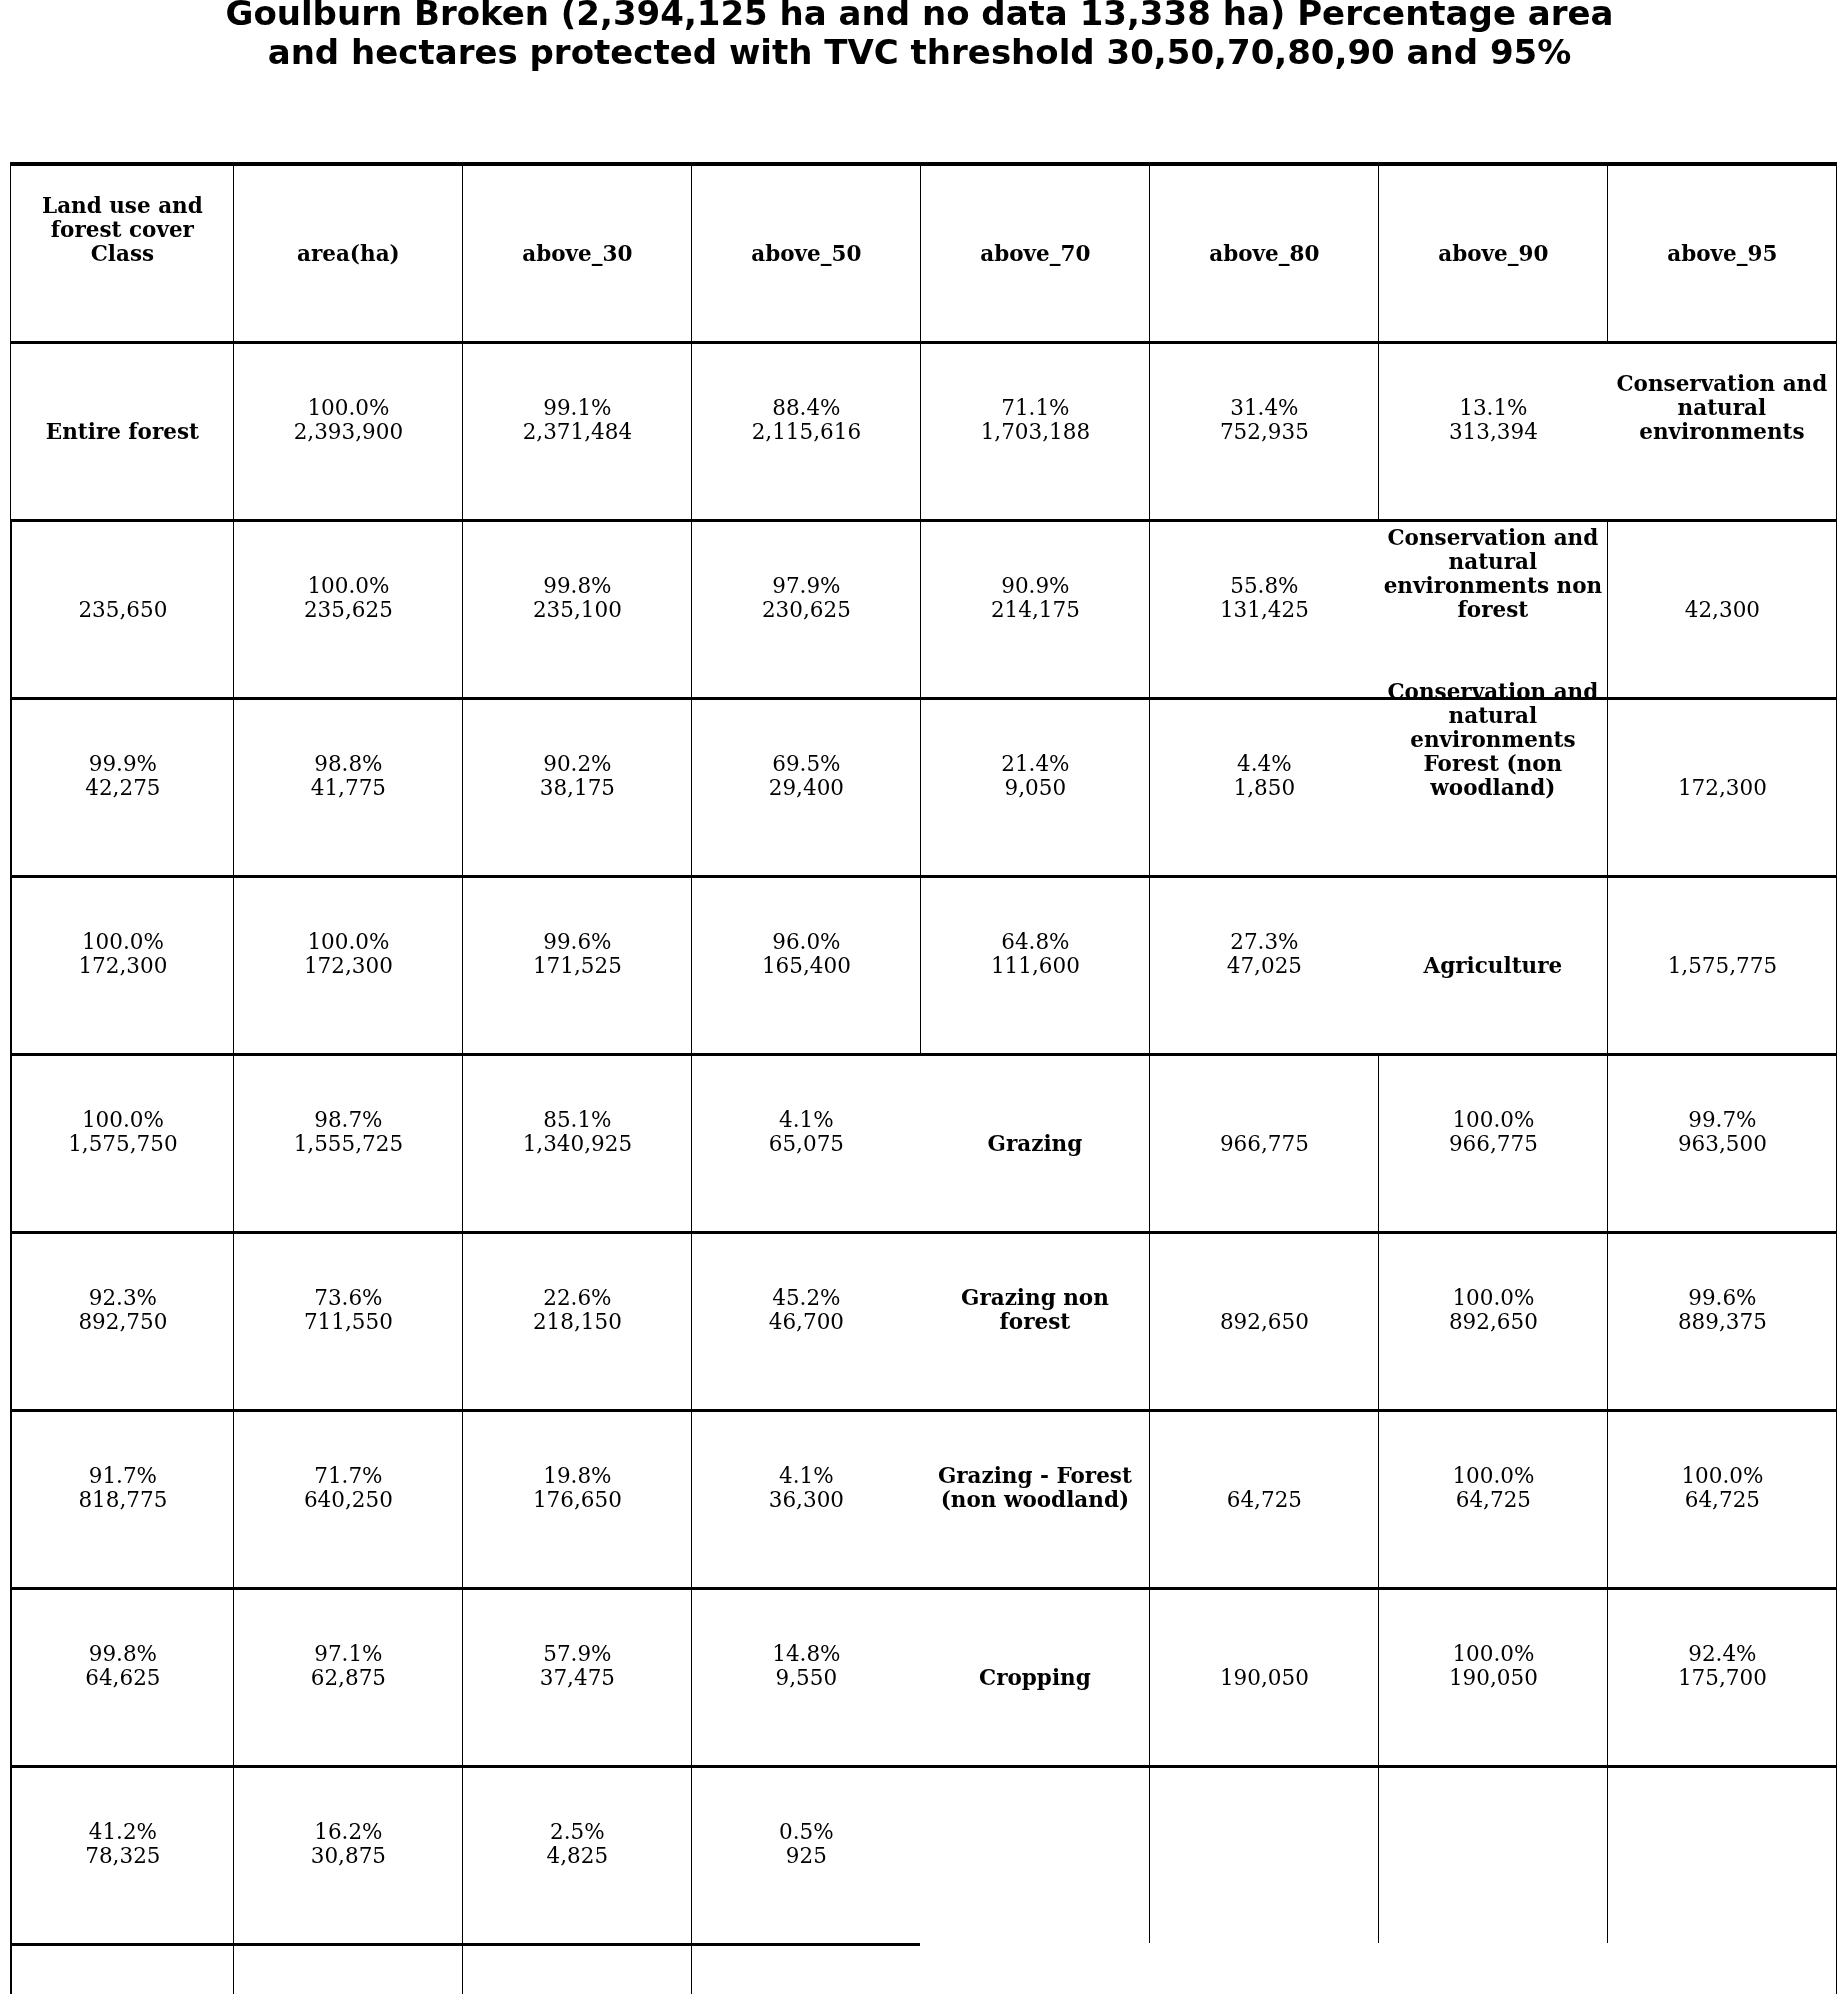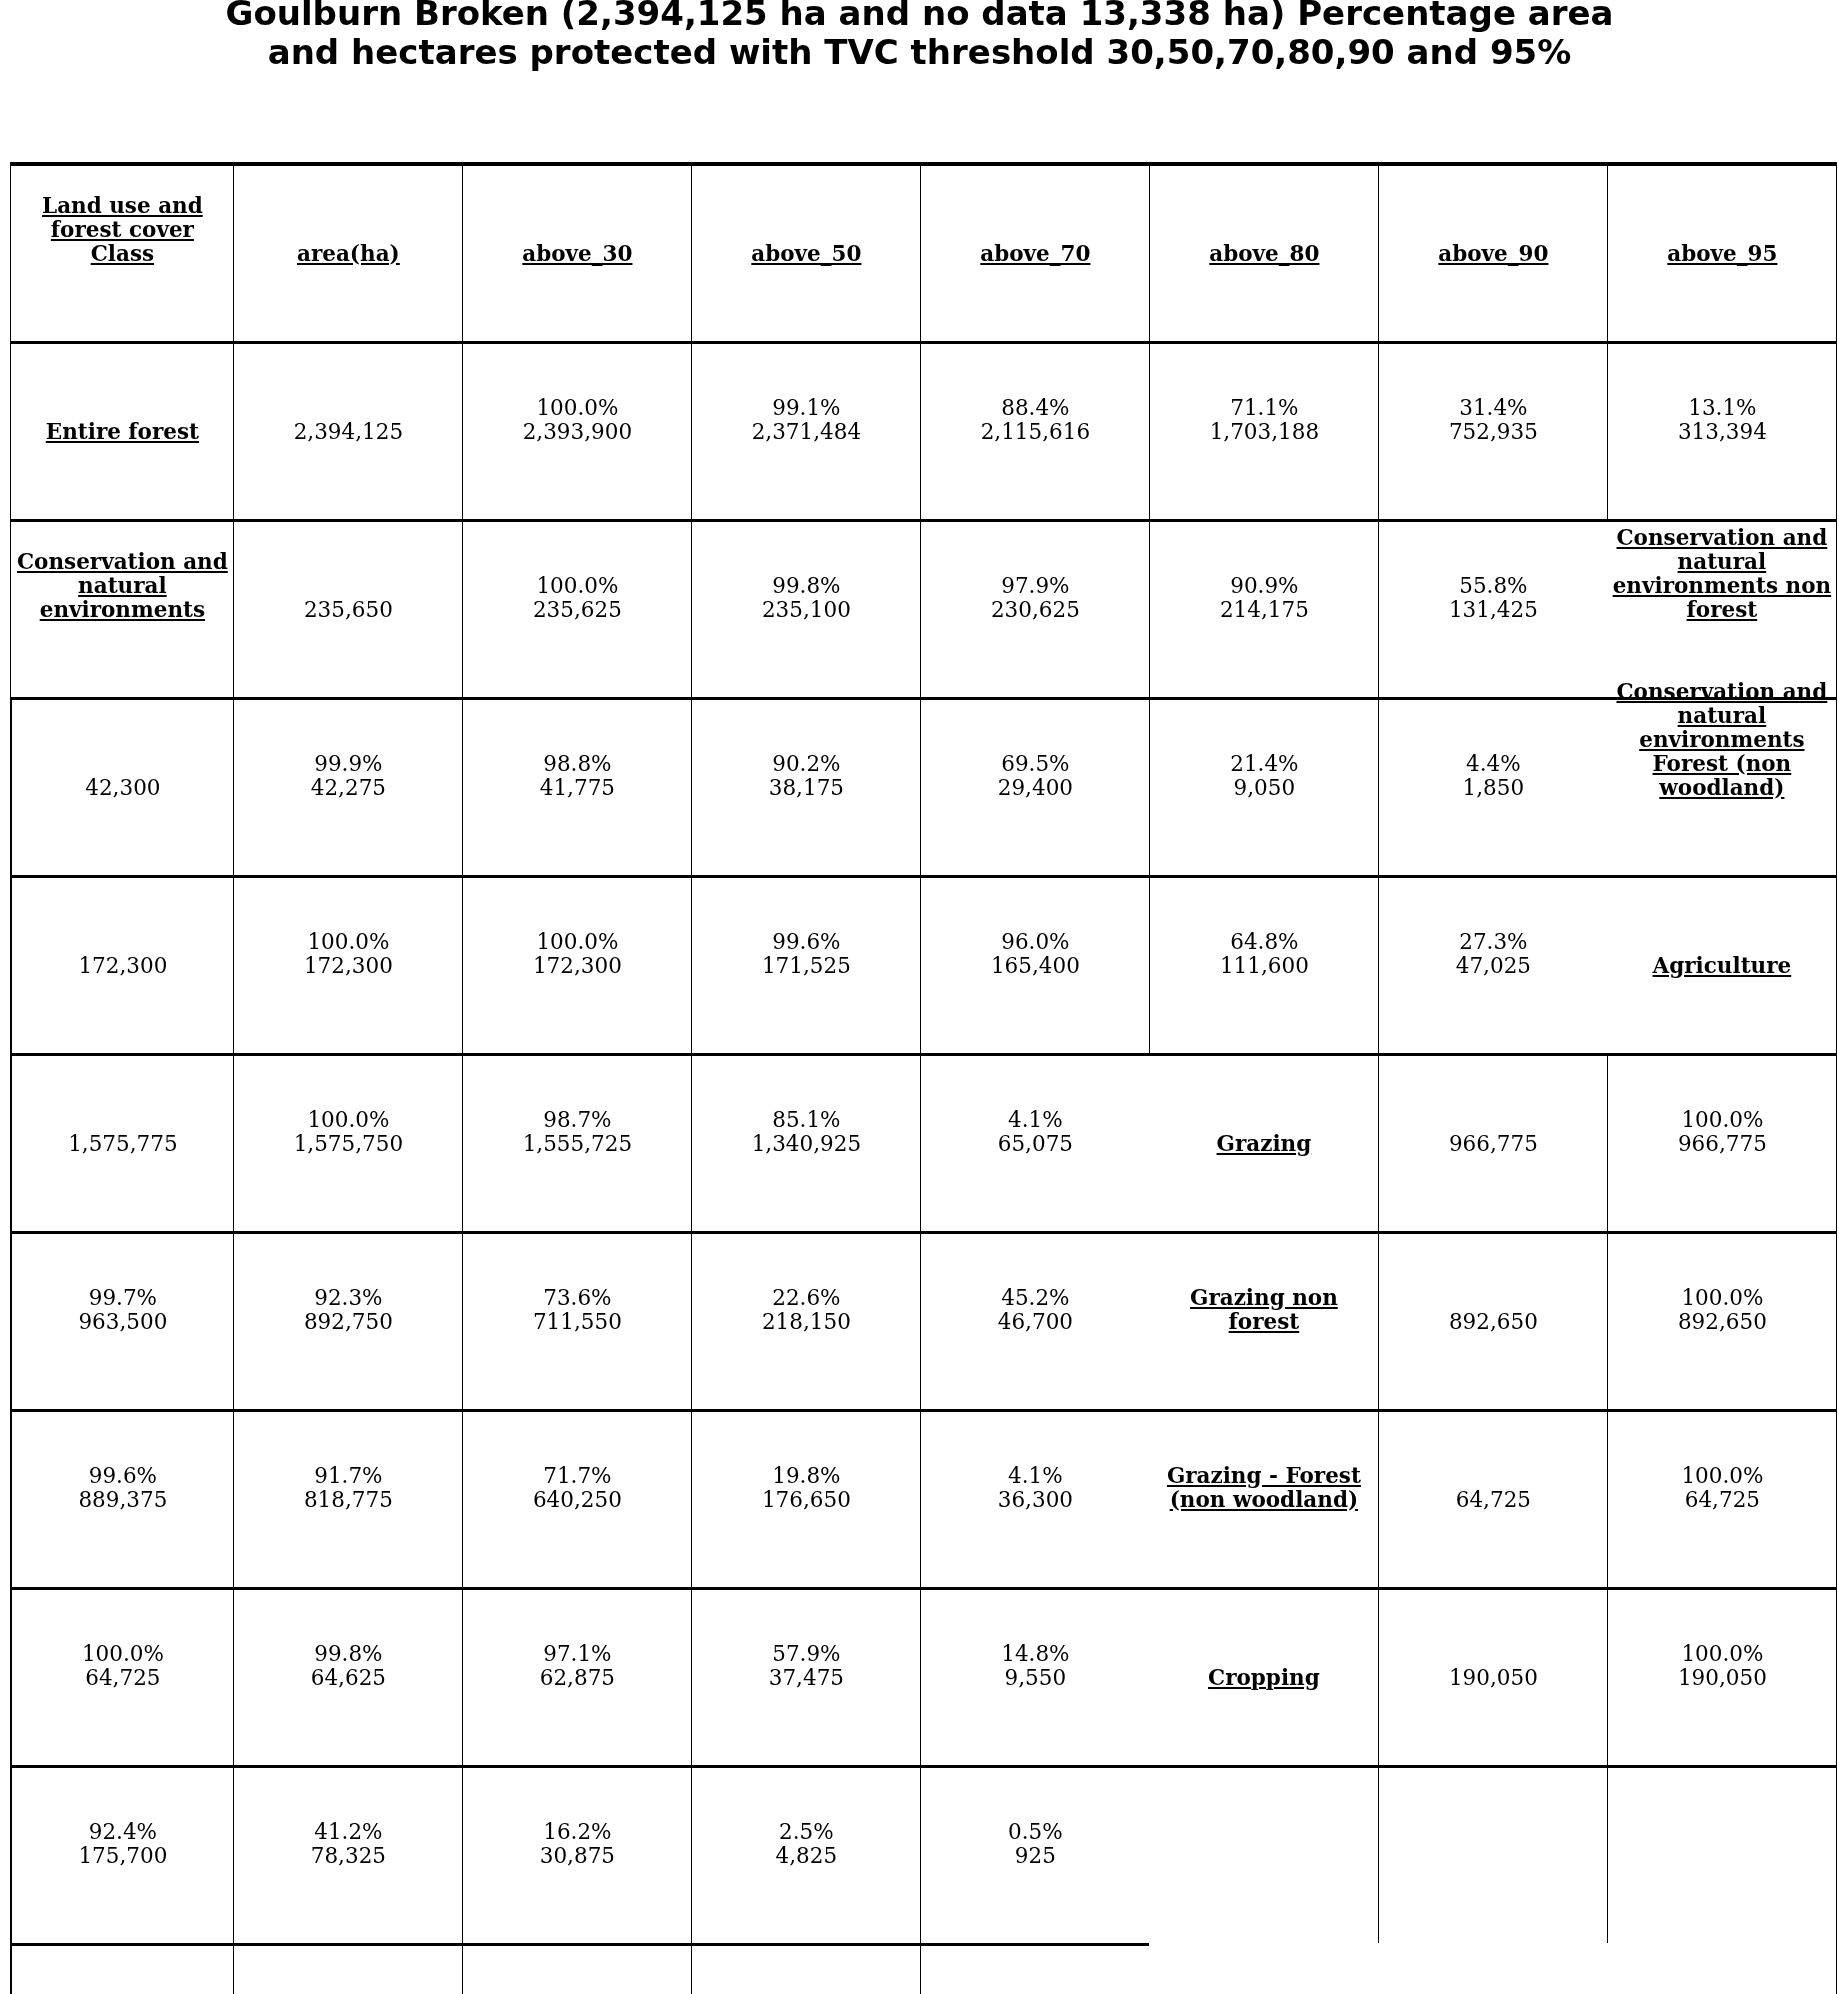--- a/index.html
+++ b/index.html
@@ -13,21 +13,21 @@
   .tablewrap{position:absolute;left:10.4px;top:162px;
     display:grid;grid-template-columns:222px repeat(7,229px);
     grid-template-rows:175px repeat(11,178px);
     border:1.6px solid #000;border-top-width:4.8px;border-bottom-width:4.8px;background:#fff;}
   .cell{position:relative;border-left:1.2px solid #000;border-top:3.6px solid #000;overflow:visible;}
   .cell.c0{border-left:none;}
   .cell.r0{border-top:none;}
   .cb{position:absolute;left:-3.2px;right:-3.2px;top:50%;
     transform:translateY(-100%) translateY(12px);
     text-align:center;white-space:pre-line;font-size:21.5px;line-height:24px;}
-  .lab .cb{font-weight:bold;text-decoration:underline;}
+  .lab .cb{font-weight:bold;}
 </style>
 </head>
 <body>
 
 <div class="page">
 
   <div class="title">Goulburn Broken (2,394,125 ha and no data 13,338 ha) Percentage area
 and hectares protected with TVC threshold 30,50,70,80,90 and 95%</div>
 
   <div class="tablewrap">
@@ -54,23 +54,20 @@
       <div class="cell r0 lab">
         <div class="cb">above_90</div>
       </div>
       <div class="cell r0 lab">
         <div class="cb">above_95</div>
       </div>
       <div class="cell c0 lab">
         <div class="cb">Entire forest</div>
       </div>
       <div class="cell num">
-        <div class="cb">2,394,125</div>
-      </div>
-      <div class="cell num">
         <div class="cb">100.0%
 2,393,900</div>
       </div>
       <div class="cell num">
         <div class="cb">99.1%
 2,371,484</div>
       </div>
       <div class="cell num">
         <div class="cb">88.4%
 2,115,616</div>

